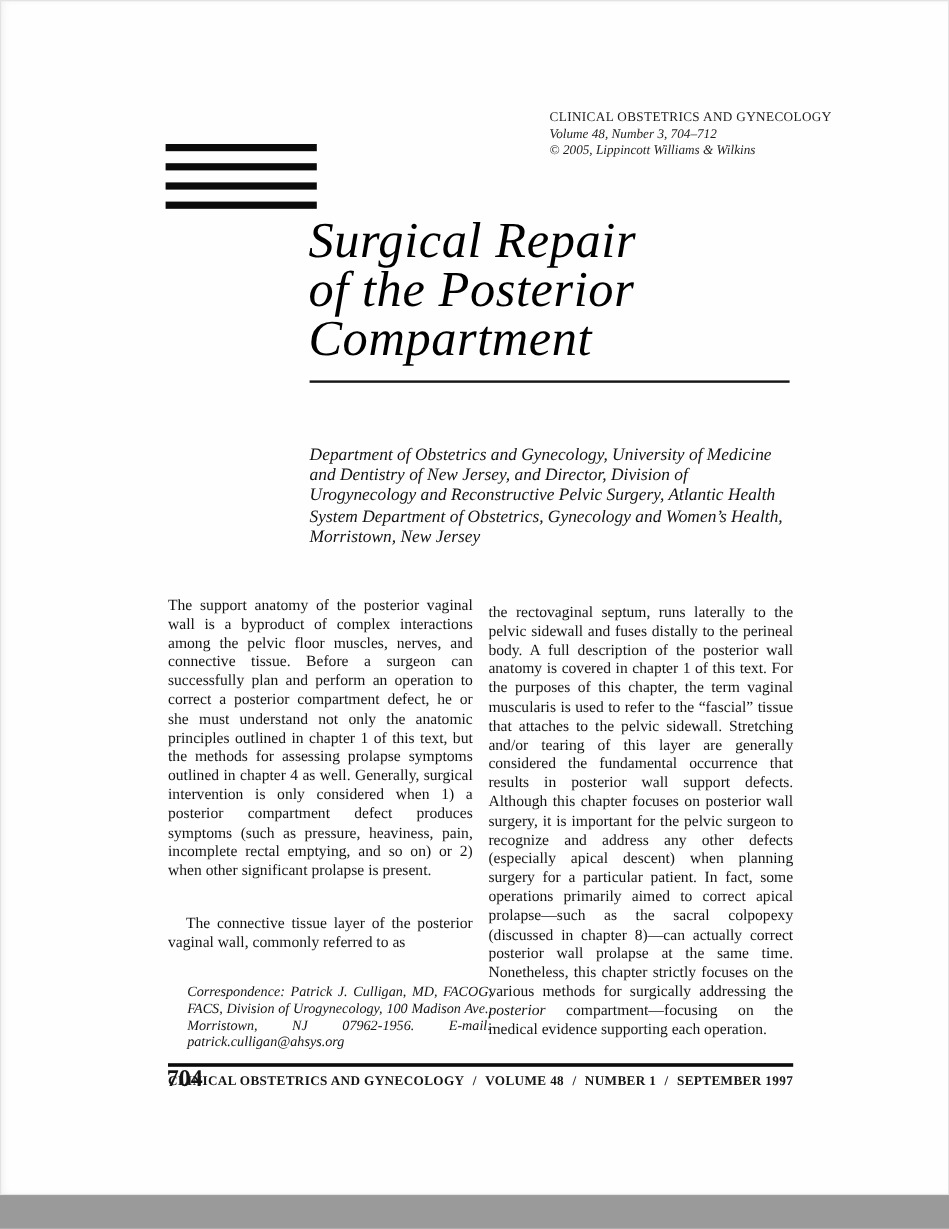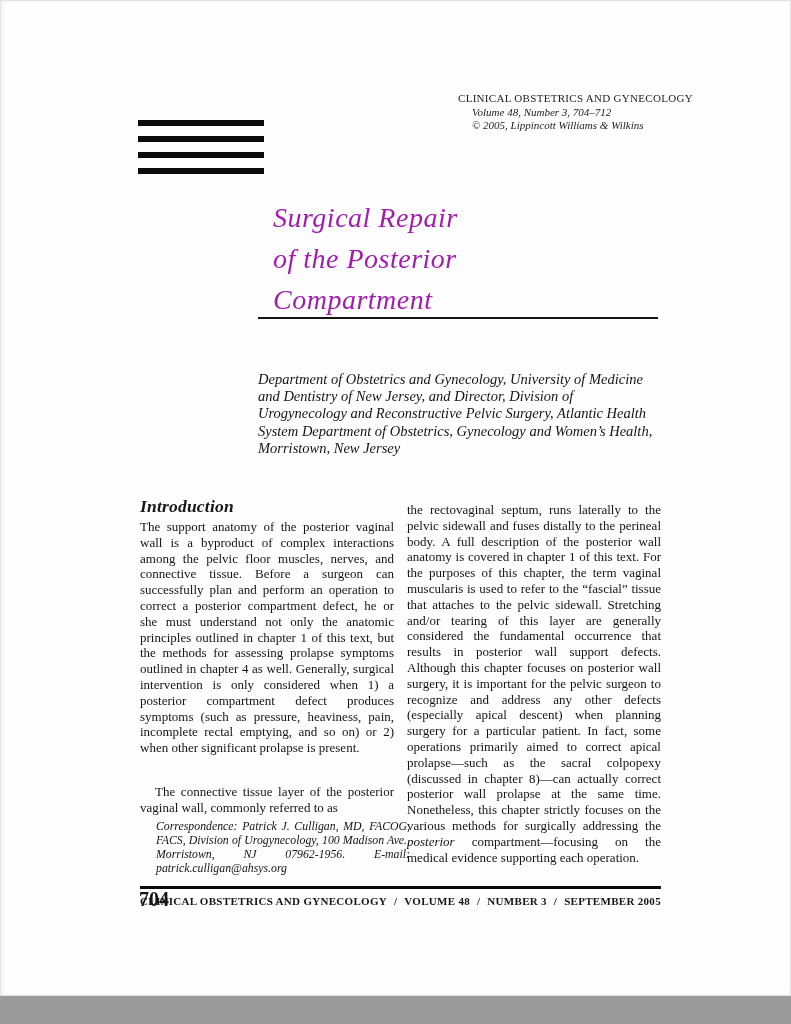--- a/index.html
+++ b/index.html
@@ -18,40 +18,40 @@
   
   .journal-header {
     position: absolute;
     left: 458px;
     top: 92px;
     font-size: 11px;
     line-height: 13.5px;
     color: #1c1c1c;
   }
   .jh-name { letter-spacing: 0.3px; }
-  .jh-issue, .jh-copy { font-style: italic; margin-left: 14px; }
+  .jh-issue, .jh-copy { font-style: italic; }
 
   
   .logo-bars { position: absolute; left: 138px; top: 120px; width: 126px; }
   .logo-bars .bar { height: 6px; background: #0b0b0b; margin-bottom: 10px; }
   .logo-bars .bar:last-child { margin-bottom: 0; }
 
   
   .article-title {
     position: absolute;
     left: 257px;
     top: 181px;
-    margin: 16px;
+    margin: 0;
     font-style: italic;
     font-weight: 400;
-    font-size: 28px;
+    font-size: 42px;
     line-height: 41px;
     letter-spacing: 0.5px;
     white-space: pre-line;
-    color: #a21caf;
+    color: #000000;
   }
   .title-rule {
     position: absolute;
     left: 258px;
     top: 317px;
     width: 400px;
     height: 2px;
     background: #151515;
   }
 
@@ -170,37 +170,36 @@
   <div class="title-rule"></div>
 
   <div class="affiliation">Department of Obstetrics and Gynecology, University of Medicine
 and Dentistry of New Jersey, and Director, Division of
 Urogynecology and Reconstructive Pelvic Surgery, Atlantic Health
 System Department of Obstetrics, Gynecology and Women’s Health,
 Morristown, New Jersey</div>
 
   <div class="columns">
     <div class="col col-left">
-      <h2 class="section-heading">Introduction</h2>
       <p class="para">The support anatomy of the posterior vaginal wall is a byproduct of complex interactions among the pelvic floor muscles, nerves, and connective tissue. Before a surgeon can successfully plan and perform an operation to correct a posterior compartment defect, he or she must understand not only the anatomic principles outlined in chapter 1 of this text, but the methods for assessing prolapse symptoms outlined in chapter 4 as well. Generally, surgical intervention is only considered when 1) a posterior compartment defect produces symptoms (such as pressure, heaviness, pain, incomplete rectal emptying, and so on) or 2) when other significant prolapse is present.</p>
       <p class="para indent">The connective tissue layer of the posterior vaginal wall, commonly referred to as</p>
     </div>
     <div class="col col-right">
       <p class="para"><span>the rectovaginal septum, runs laterally to the pelvic sidewall and fuses distally to the perineal body. A full description of the posterior wall anatomy is covered in chapter 1 of this text. For the purposes of this chapter, the term vaginal muscularis is used to refer to the “fascial” tissue that attaches to the pelvic sidewall. Stretching and/or tearing of this layer are generally considered the fundamental occurrence that results in posterior wall support defects. Although this chapter focuses on posterior wall surgery, it is important for the pelvic surgeon to recognize and address any other defects (especially apical descent) when planning surgery for a particular patient. In fact, some operations primarily aimed to correct apical prolapse—such as the sacral colpopexy (discussed in chapter 8)—can actually correct posterior wall prolapse at the same time. Nonetheless, this chapter strictly focuses on the various methods for surgically addressing the </span><span class="ital">posterior</span><span> compartment—focusing on the medical evidence supporting each operation.</span></p>
     </div>
   </div>
 
   <div class="correspondence">Correspondence: Patrick J. Culligan, MD, FACOG, FACS, Division of Urogynecology, 100 Madison Ave., Morristown, NJ 07962-1956. E-mail: patrick.culligan@ahsys.org</div>
 
   <div class="footer-rule"></div>
   <div class="footer-line">
     <span>CLINICAL OBSTETRICS AND GYNECOLOGY</span>
     <span>/</span>
     <span>VOLUME 48</span>
     <span>/</span>
-    <span>NUMBER 3</span>
+    <span>NUMBER 1</span>
     <span>/</span>
-    <span>SEPTEMBER 2005</span>
+    <span>SEPTEMBER 1997</span>
   </div>
 
   <div class="page-number">704</div>
 
 </div>
 
 </body></html>

